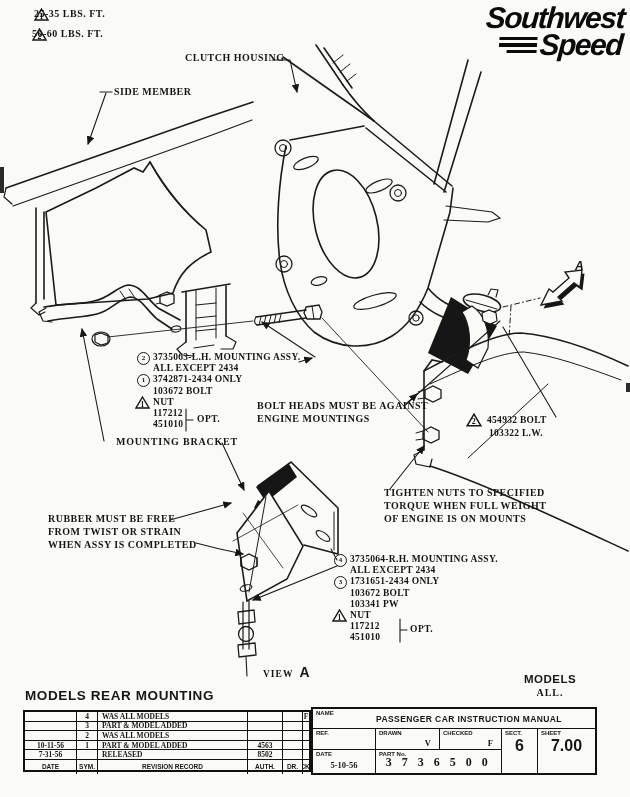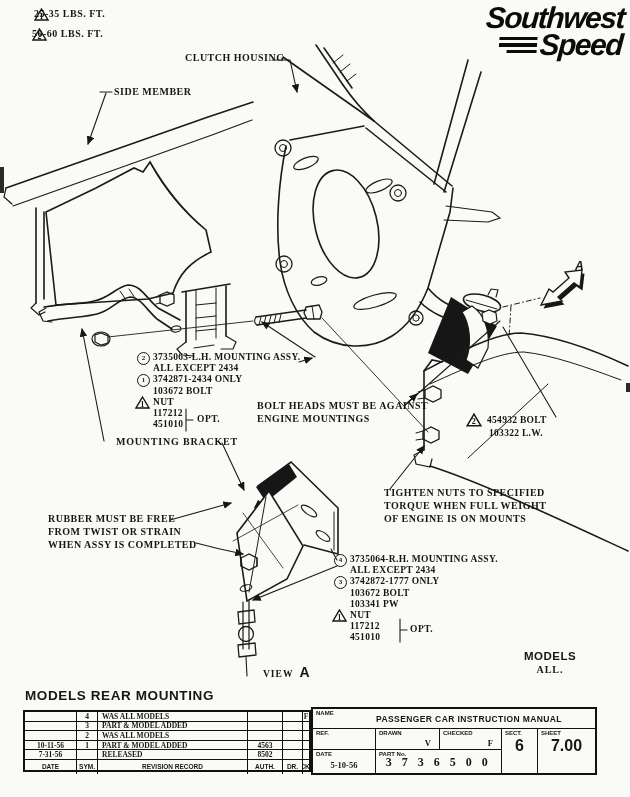--- a/index.html
+++ b/index.html
@@ -37,21 +37,21 @@
   .logo .w2{font-size:30px; line-height:28px; letter-spacing:-1.5px;}
   .speedlines{display:flex; flex-direction:column; align-items:flex-end; gap:3px; margin-right:3px;}
   .speedlines i{display:block; height:3.5px; background:#0b0b0b;}
   .speedlines i:nth-child(1){width:38px;}
   .speedlines i:nth-child(2){width:38px;}
   .speedlines i:nth-child(3){width:30px;}
   .view-lbl{position:absolute; left:263px; top:663px; font-weight:700; white-space:nowrap;}
   .view-lbl .v{font-size:9.5px; letter-spacing:1px;}
   .view-lbl .a{font-size:14px; margin-left:6px; font-family:"Liberation Sans",sans-serif;}
   .models{position:absolute; left:505px; top:650px; width:90px; text-align:center; font-weight:700;}
-  .models .m1{font-family:"Liberation Sans",sans-serif; font-size:11.5px; letter-spacing:.5px; display:block;}
+  .models .m1{font-family:"Liberation Sans",sans-serif; font-size:11.5px; letter-spacing:.5px; display:block;margin-top:23px;}
   .models .m2{font-size:10px; letter-spacing:1px; display:block; margin-top:2px;}
   
   .footer-title{
     position:absolute; left:25px; top:688px;
     font-family:"Liberation Sans",sans-serif; font-weight:700;
     font-size:13.5px; letter-spacing:.6px;
   }
   .revtable{
     position:absolute; left:23px; top:710px; width:288px; height:62px;
     border:2px solid #111; box-sizing:border-box;
@@ -320,21 +320,21 @@
       <span>NUT</span>
     </div>
     <div class="c-row"><span>117212</span></div>
     <div class="c-row"><span>451010</span></div>
   </div>
   <div class="opt" style="left:197px;top:414px;">OPT.</div>
 
   <div class="callout" style="left:333px;top:554px;">
     <div class="c-row"><span class="badge-c">4</span><span>3735064-R.H.  MOUNTING ASSY.</span></div>
     <div class="c-row"><span>ALL EXCEPT 2434</span></div>
-    <div class="c-row"><span class="badge-c">3</span><span>3742872-1777 ONLY</span></div>
+    <div class="c-row"><span class="badge-c">3</span><span>1731651-2434 ONLY</span></div>
     <div class="c-row"><span>103672 BOLT</span></div>
     <div class="c-row"><span>103341 PW</span></div>
     <div class="c-row">
       <svg class="tri" viewBox="0 0 15 13">
         <path d="M7.5,1 L14,12 L1,12 Z" fill="none" stroke="#161616" stroke-width="1.4"></path>
         <text x="7.5" y="10.5" text-anchor="middle" font-size="7.5" font-weight="bold" fill="#161616">1</text>
       </svg>
       <span>NUT</span>
     </div>
     <div class="c-row"><span>117212</span></div>

